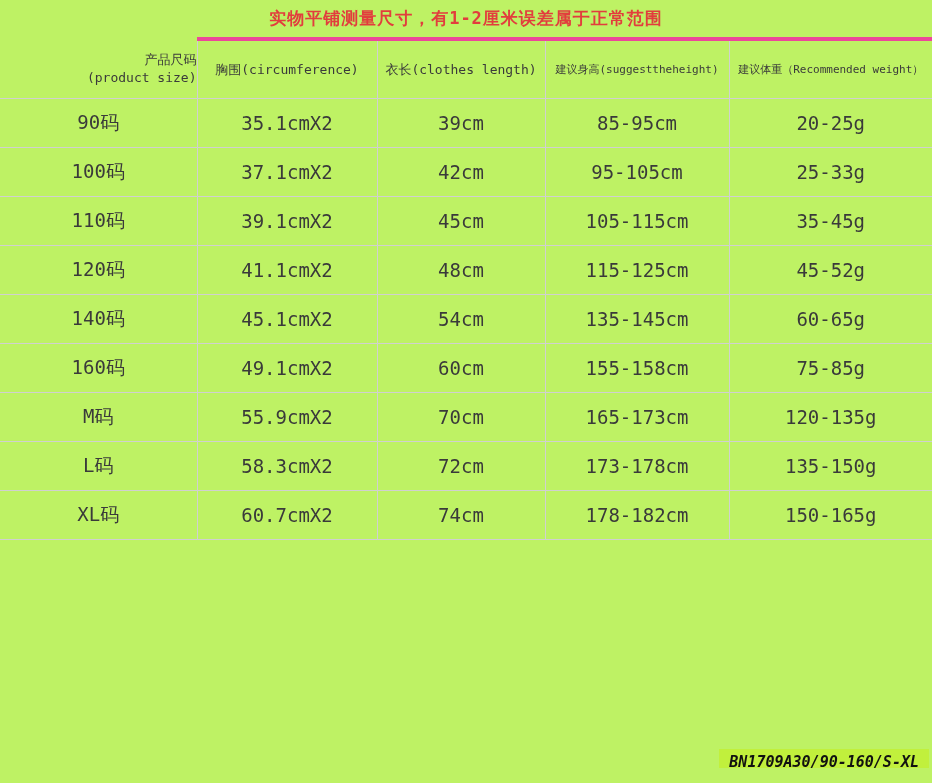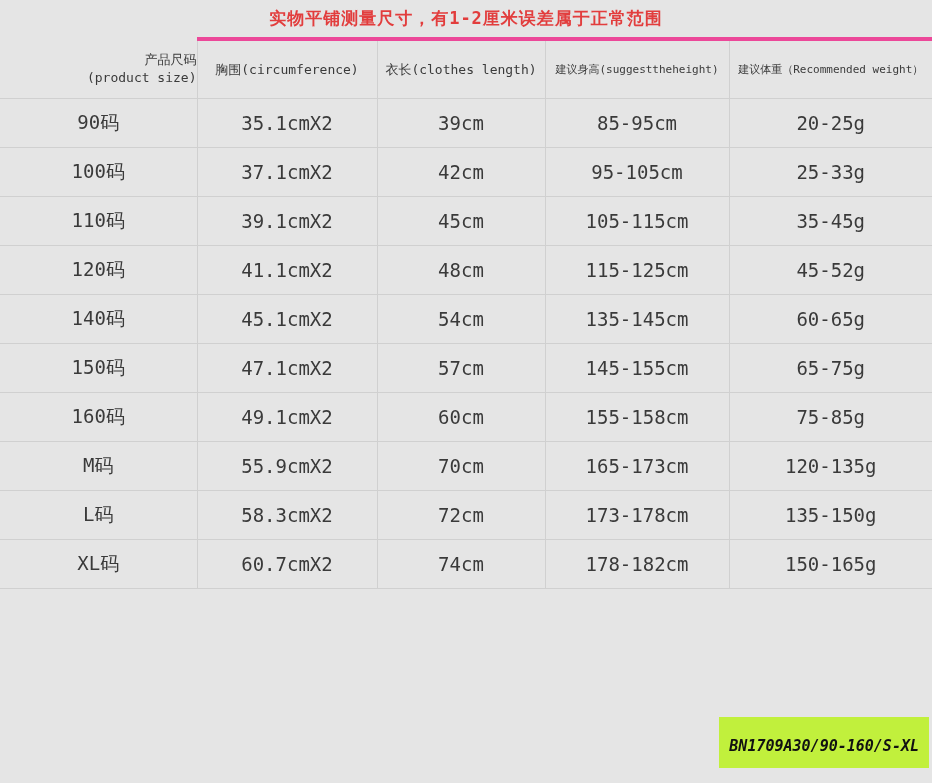--- a/index.html
+++ b/index.html
@@ -1,20 +1,20 @@
 <!DOCTYPE html>
 <html><head>
 <meta charset="utf-8">
 <style>
   html, body { margin: 0; padding: 0; background: #ffffff; }
   .page {
     position: relative;
     width: 932px;
     height: 783px;
-    background: #e5e5e5;
+    background: #bef264;
     overflow: hidden;
     font-family: "DejaVu Sans Mono", "DejaVu Sans", sans-serif;
     color: #3a3a3a;
   }
   .title {
     height: 37px;
     line-height: 37px;
     text-align: center;
     font-size: 17px;
     font-weight: bold;
@@ -61,21 +61,21 @@
     white-space: nowrap;
     padding: 0;
   }
 
   .badge {
     position: absolute;
     right: 3px;
     bottom: 15px;
     height: 19px;
     line-height: 26px;
-    padding: 16px 10px;
+    padding: 0 10px;
     background: #c1f03c;
     color: #111111;
     font-size: 15px;
     font-weight: bold;
     font-style: italic;
     white-space: nowrap;
   }
 </style>
 </head>
 <body>
@@ -134,27 +134,20 @@
           <td>45-52g</td>
         </tr>
         <tr>
           <td>140码</td>
           <td>45.1cmX2</td>
           <td>54cm</td>
           <td>135-145cm</td>
           <td>60-65g</td>
         </tr>
         <tr>
-          <td>150码</td>
-          <td>47.1cmX2</td>
-          <td>57cm</td>
-          <td>145-155cm</td>
-          <td>65-75g</td>
-        </tr>
-        <tr>
           <td>160码</td>
           <td>49.1cmX2</td>
           <td>60cm</td>
           <td>155-158cm</td>
           <td>75-85g</td>
         </tr>
         <tr>
           <td>M码</td>
           <td>55.9cmX2</td>
           <td>70cm</td>

